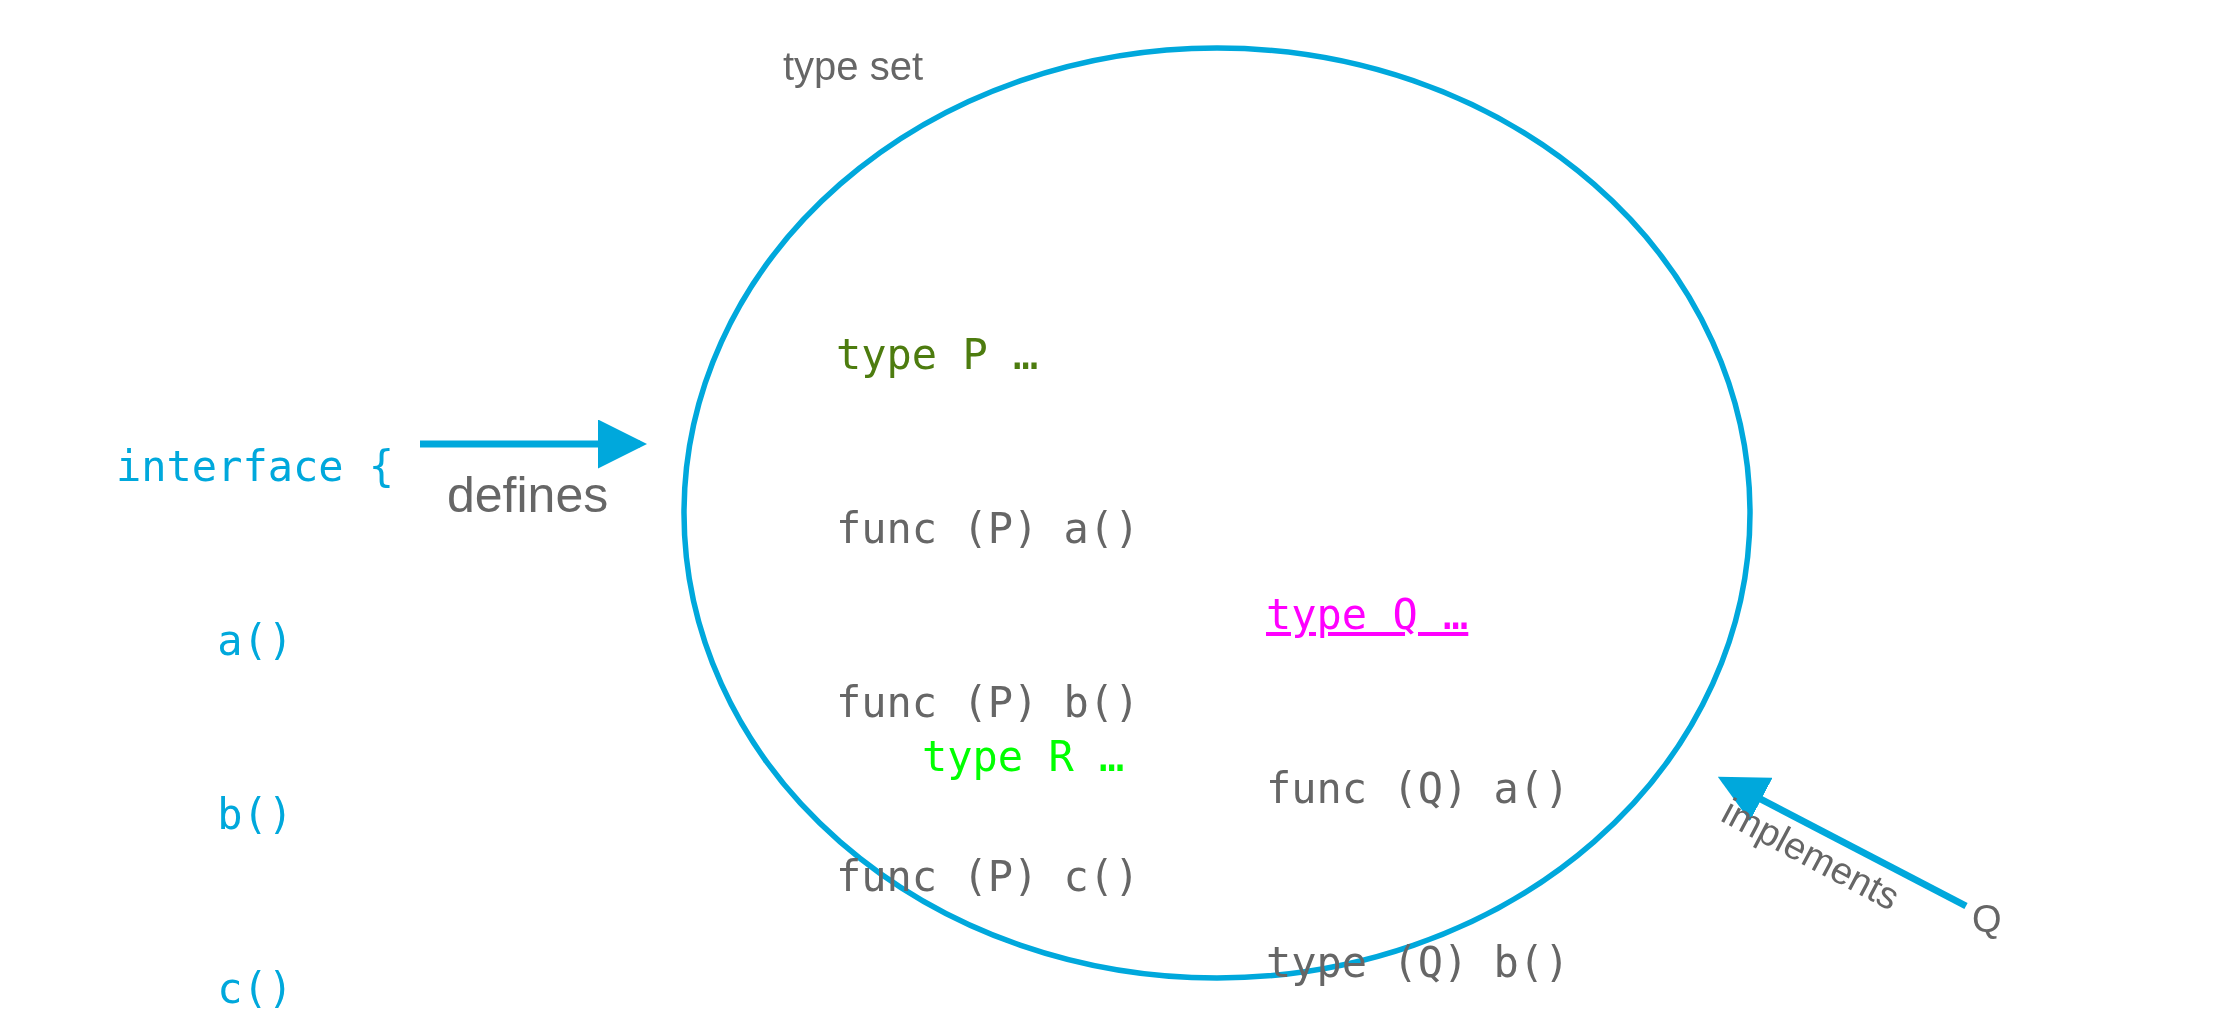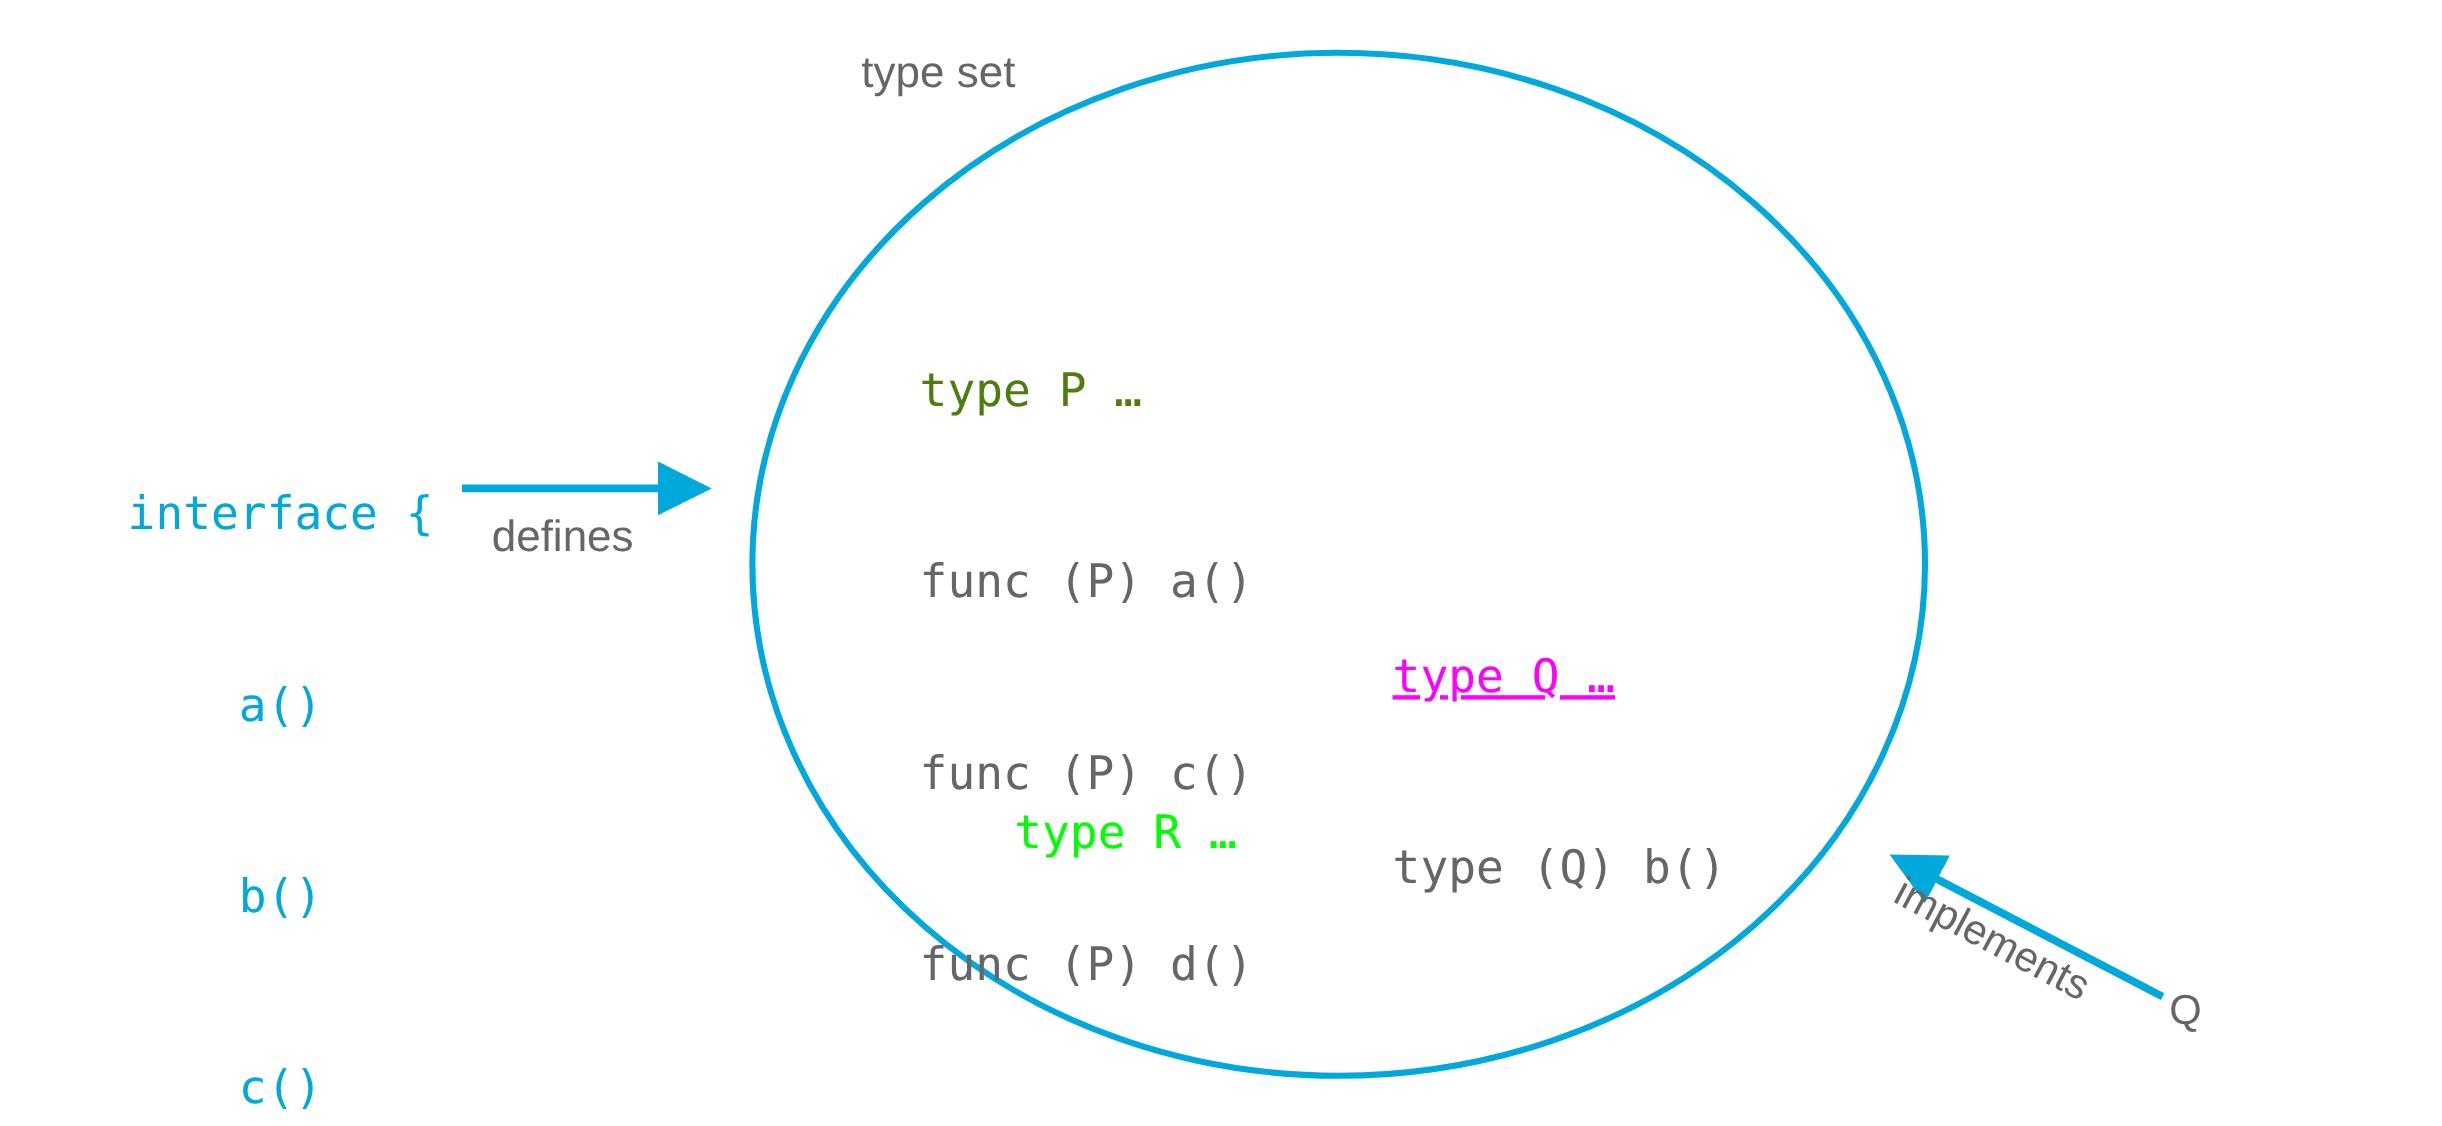--- a/index.html
+++ b/index.html
@@ -72,21 +72,21 @@
   }
   .label-typeset {
     left: 783px;
     top: 44px;
     font-size: 40px;
     text-align: center;
   }
   .label-defines {
     left: 447px;
     top: 466px;
-    font-size: 40px;
+    font-size: 50px;
     text-align: right;
   }
   .label-implements {
     left: 1735px;
     top: 790px;
     font-size: 38px;
     transform: rotate(28deg);
     transform-origin: 0 0;
   }
   .label-q-outside {
@@ -122,26 +122,28 @@
     <span class="code-line">    b()</span>
     <span class="code-line">    c()</span>
     
   </div>
 
   <div class="label label-defines">defines</div>
 
   <div class="code-block type-p-block">
     <span class="code-line type-head-orange">type P …</span>
     <span class="code-line">func (P) a()</span>
+    <span class="code-line">func (P) b()</span>
     <span class="code-line">func (P) c()</span>
     <span class="code-line">func (P) d()</span>
   </div>
 
   <div class="code-block type-q-block">
     <span class="code-line type-head-magenta">type Q …</span>
+    <span class="code-line">func (Q) a()</span>
     <span class="code-line">type (Q) b()</span>
     
     
     
   </div>
 
   <div class="code-block type-r-block">
     <span class="code-line type-head-green">type R …</span>
   </div>
 

